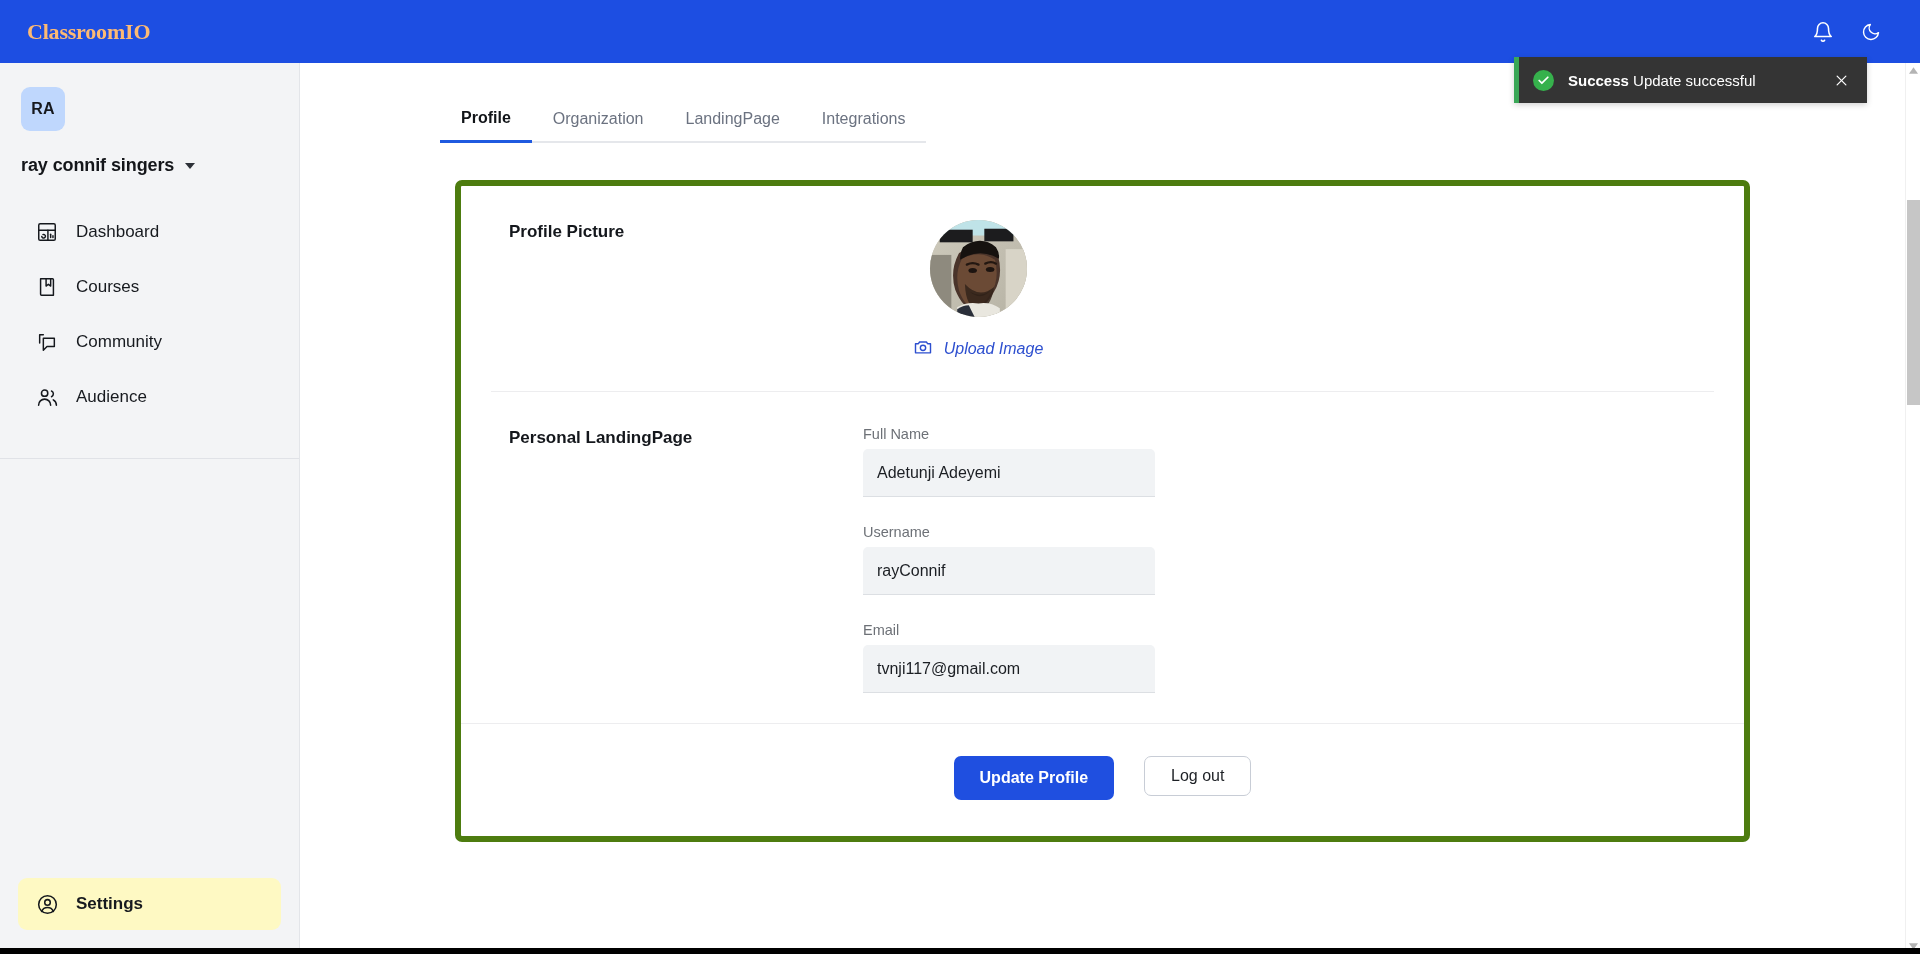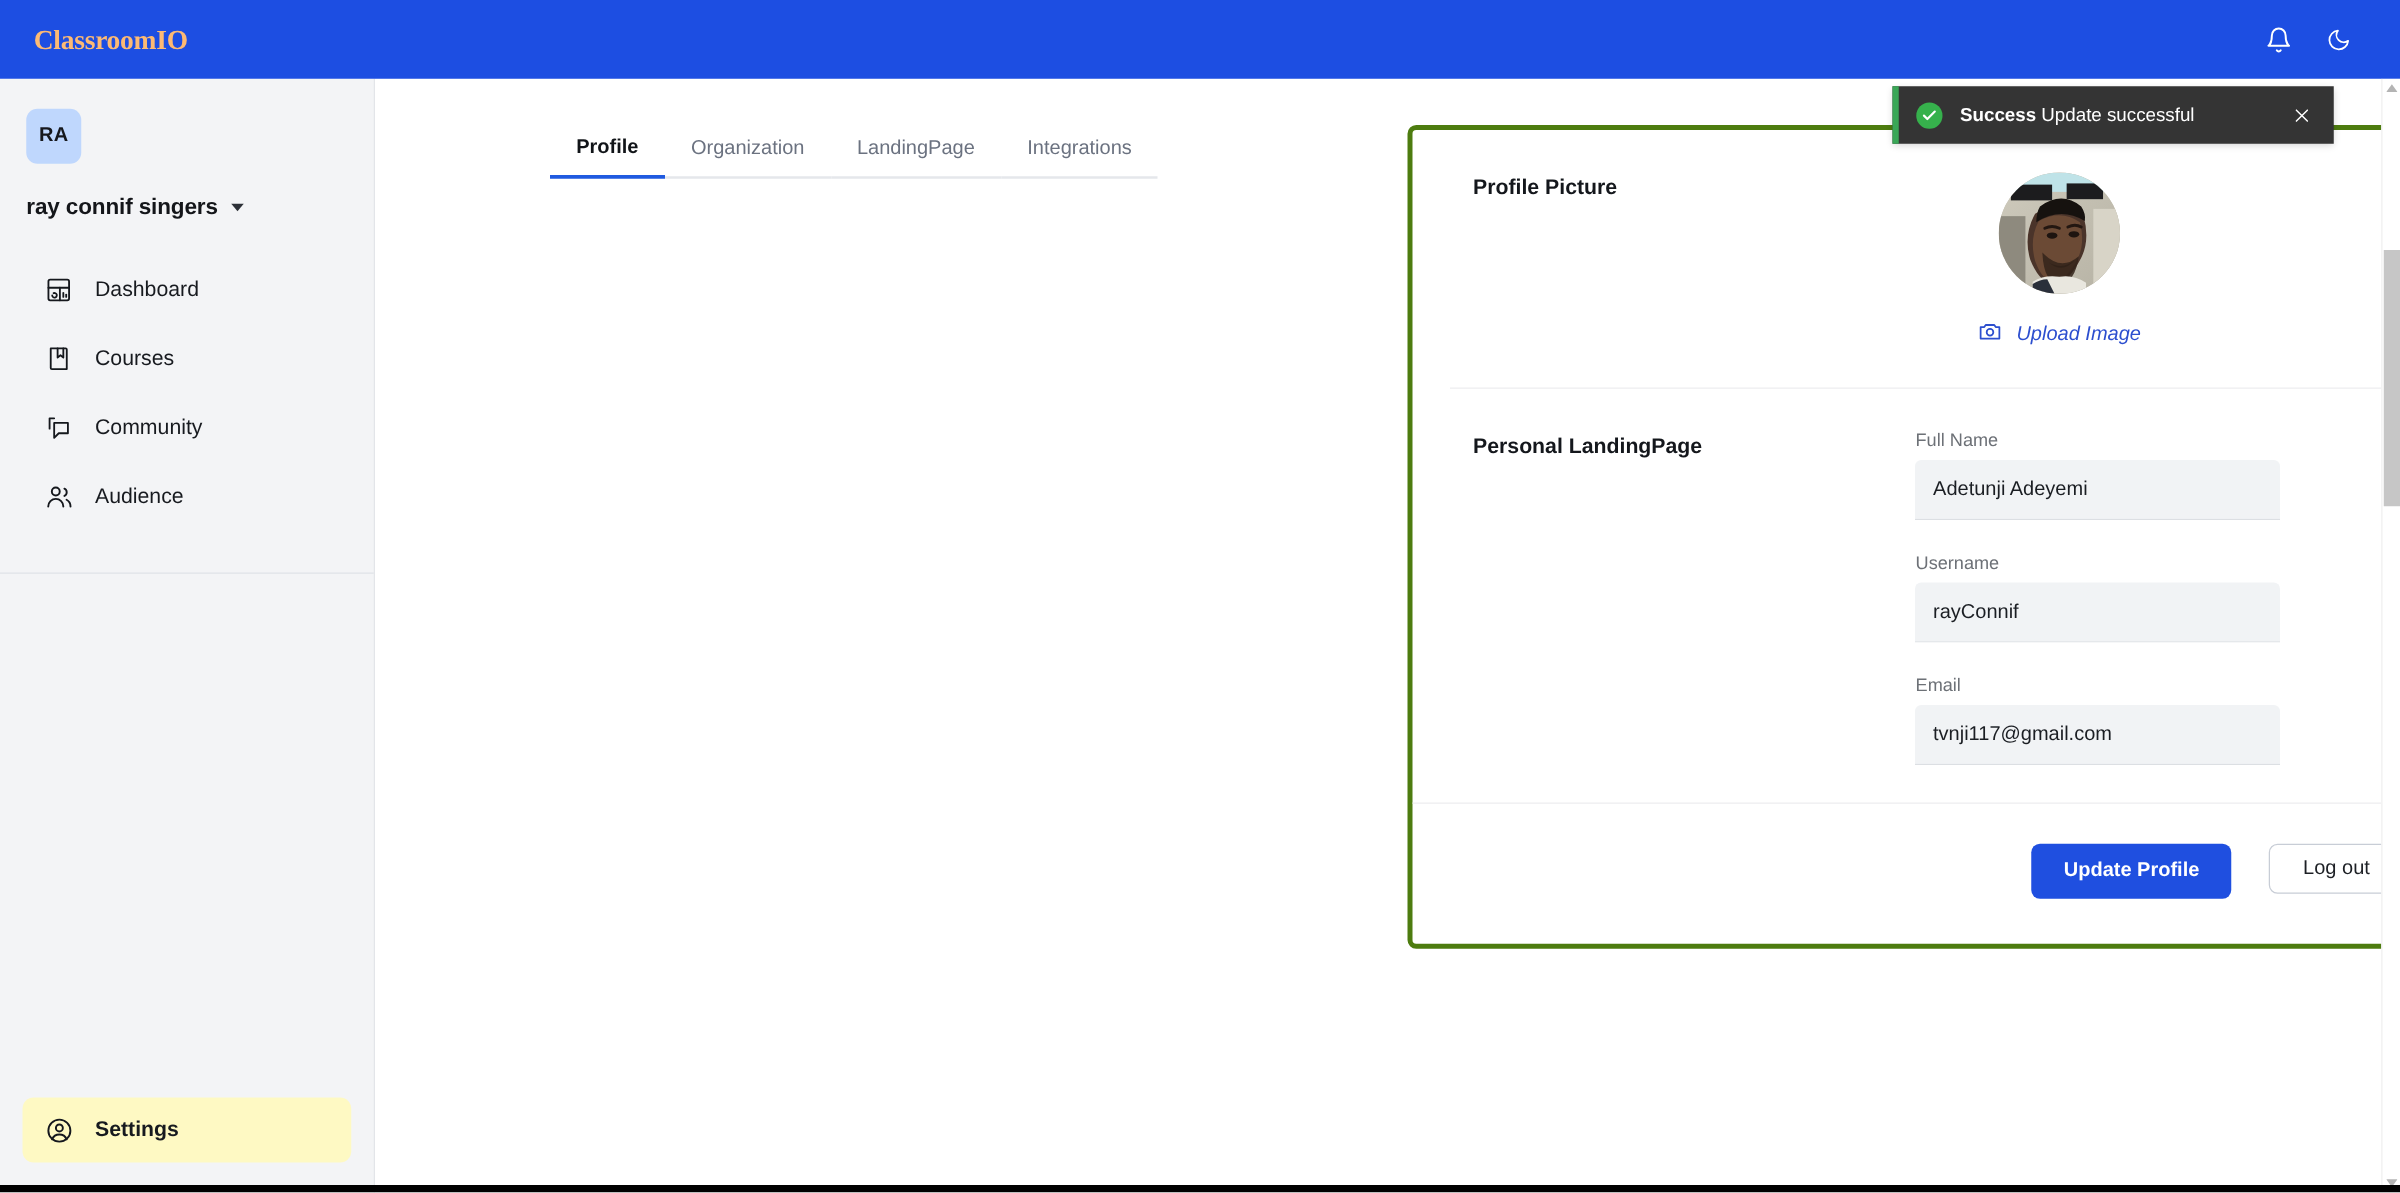--- a/index.html
+++ b/index.html
@@ -154,22 +154,21 @@
     font-weight: bold;
   }
 
   
   .main {
     flex: 1 1 auto;
     background: #ffffff;
     overflow: hidden;
     position: relative;
     display: flex;
-    flex-direction: row;
-    gap: 45px;
+    flex-direction: column;
   }
 
   .tabs {
     display: flex;
     align-items: flex-end;
     padding-left: 140px;
     margin-top: 36px;
     height: 44px;
     flex: 0 0 auto;
   }
@@ -190,21 +189,21 @@
 
   .card-scroll {
     flex: 1 1 auto;
     overflow: hidden;
     padding: 0 0 0 0;
   }
 
   .card {
     margin: 37px 0 0 155px;
     width: 1295px;
-    border: 4px solid #4d7c0f;
+    border: 6px solid #4d7c0f;
     border-radius: 7px;
     background: #ffffff;
     padding: 0 30px;
   }
 
   .section {
     display: flex;
     padding: 34px 0 30px 0;
   }
   .section + .section { border-top: 1px solid #ededef; }
@@ -313,21 +312,20 @@
     min-width: 353px;
     height: 46px;
     background: #343434;
     border-left: 5px solid #3aa757;
     display: flex;
     align-items: center;
     padding: 0 16px 0 14px;
     gap: 14px;
     z-index: 50;
     box-shadow: 0 2px 6px rgba(0,0,0,0.18);
-    margin-top: 12px;
   }
   .toast-check {
     width: 21px; height: 21px;
     border-radius: 50%;
     background: #36b14c;
     display: flex;
     align-items: center;
     justify-content: center;
     flex: 0 0 21px;
   }

